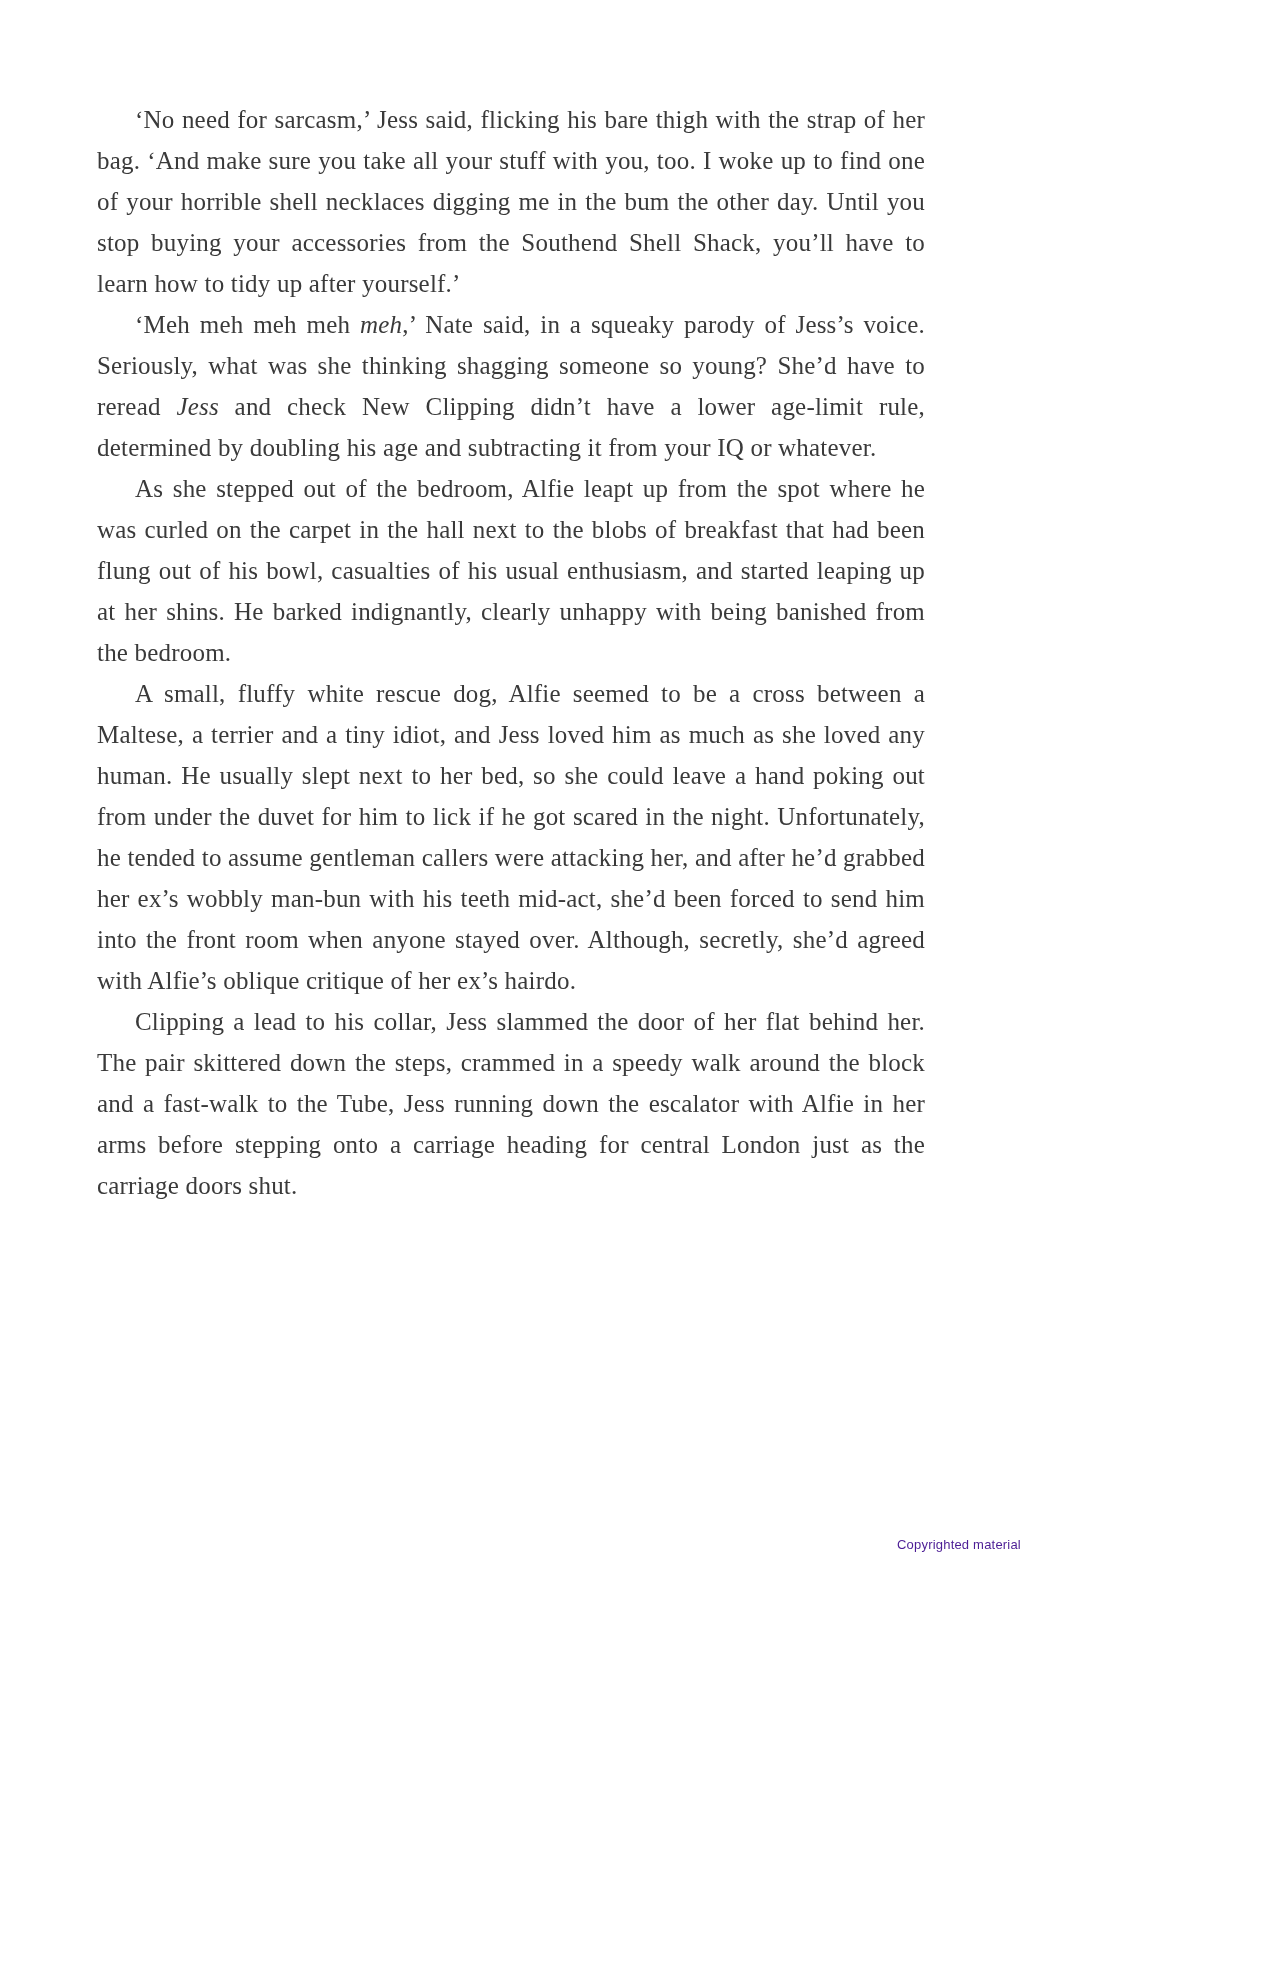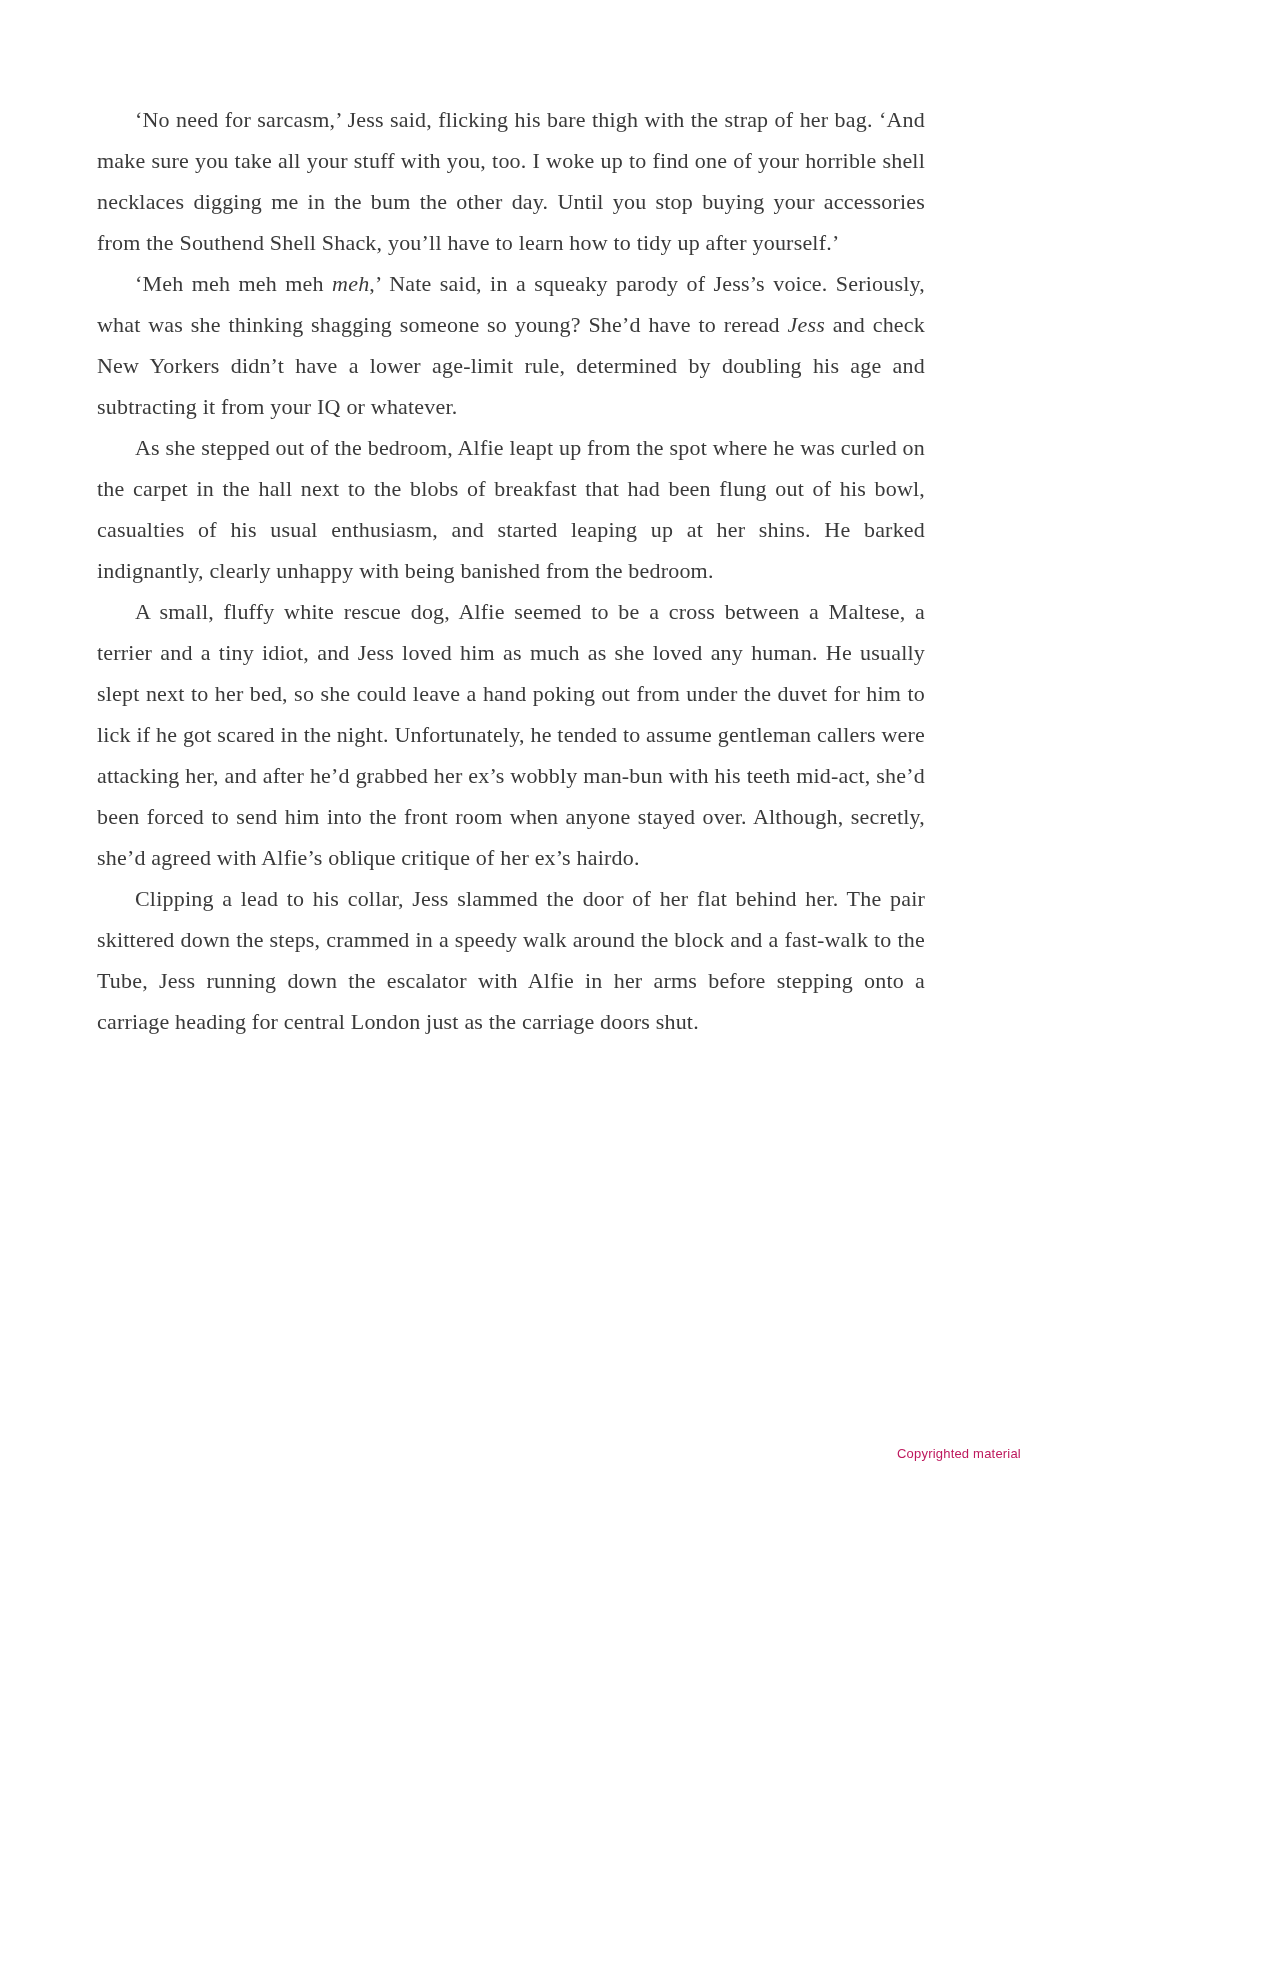--- a/index.html
+++ b/index.html
@@ -18,48 +18,48 @@
     position: absolute;
     inset: 0;
     background: #ffffff;
   }
   .page-text {
     position: absolute;
     left: 97px;
     top: 99px;
     width: 828px;
     color: #3a3a3a;
-    font-size: 22px;
+    font-size: 25px;
     line-height: 41px;
     text-align: justify;
     letter-spacing: 0.2px;
   }
   .para {
     margin: 0;
     padding: 0;
     text-indent: 38px;
   }
   .para em {
   }
   .copyright-notice {
     position: absolute;
     left: 897px;
-    top: 1446px;
+    top: 1537px;
     font-family: "Liberation Sans", sans-serif;
     font-size: 13px;
     line-height: 16px;
-    color: #be185d;
+    color: #4c1d95;
     letter-spacing: 0.2px;
   }
 </style>
 </head>
 <body>
 
 <div class="page">
   <div class="page-text">
       <p class="para"><span>‘No need for sarcasm,’ Jess said, flicking his bare thigh with the strap of her bag. ‘And make sure you take all your stuff with you, too. I woke up to find one of your horrible shell necklaces digging me in the bum the other day. Until you stop buying your accessories from the Southend Shell Shack, you’ll have to learn how to tidy up after yourself.’</span></p>
-      <p class="para"><span>‘Meh meh meh meh </span><em>meh</em><span>,’ Nate said, in a squeaky parody of Jess’s voice. Seriously, what was she thinking shagging someone so young? She’d have to reread </span><em>Jess</em><span> and check New Yorkers didn’t have a lower age-limit rule, determined by doubling his age and subtracting it from your IQ or whatever.</span></p>
+      <p class="para"><span>‘Meh meh meh meh </span><em>meh</em><span>,’ Nate said, in a squeaky parody of Jess’s voice. Seriously, what was she thinking shagging someone so young? She’d have to reread </span><em>Jess</em><span> and check New Clipping didn’t have a lower age-limit rule, determined by doubling his age and subtracting it from your IQ or whatever.</span></p>
       <p class="para"><span>As she stepped out of the bedroom, Alfie leapt up from the spot where he was curled on the carpet in the hall next to the blobs of breakfast that had been flung out of his bowl, casualties of his usual enthusiasm, and started leaping up at her shins. He barked indignantly, clearly unhappy with being banished from the bedroom.</span></p>
       <p class="para"><span>A small, fluffy white rescue dog, Alfie seemed to be a cross between a Maltese, a terrier and a tiny idiot, and Jess loved him as much as she loved any human. He usually slept next to her bed, so she could leave a hand poking out from under the duvet for him to lick if he got scared in the night. Unfortunately, he tended to assume gentleman callers were attacking her, and after he’d grabbed her ex’s wobbly man-bun with his teeth mid-act, she’d been forced to send him into the front room when anyone stayed over. Although, secretly, she’d agreed with Alfie’s oblique critique of her ex’s hairdo.</span></p>
       <p class="para"><span>Clipping a lead to his collar, Jess slammed the door of her flat behind her. The pair skittered down the steps, crammed in a speedy walk around the block and a fast-walk to the Tube, Jess running down the escalator with Alfie in her arms before stepping onto a carriage heading for central London just as the carriage doors shut.</span></p>
     </div>
   <div class="copyright-notice">Copyrighted material</div>
 </div>
 
 </body></html>

